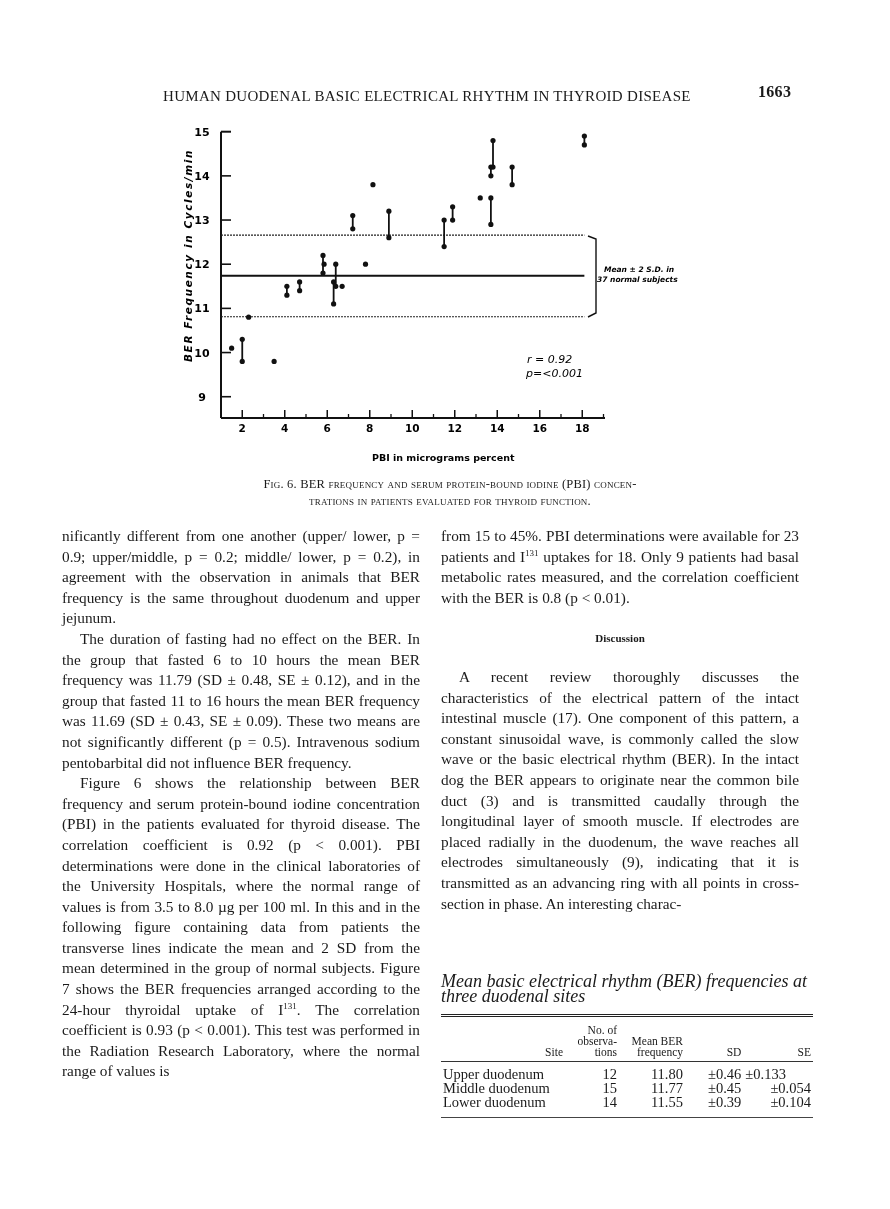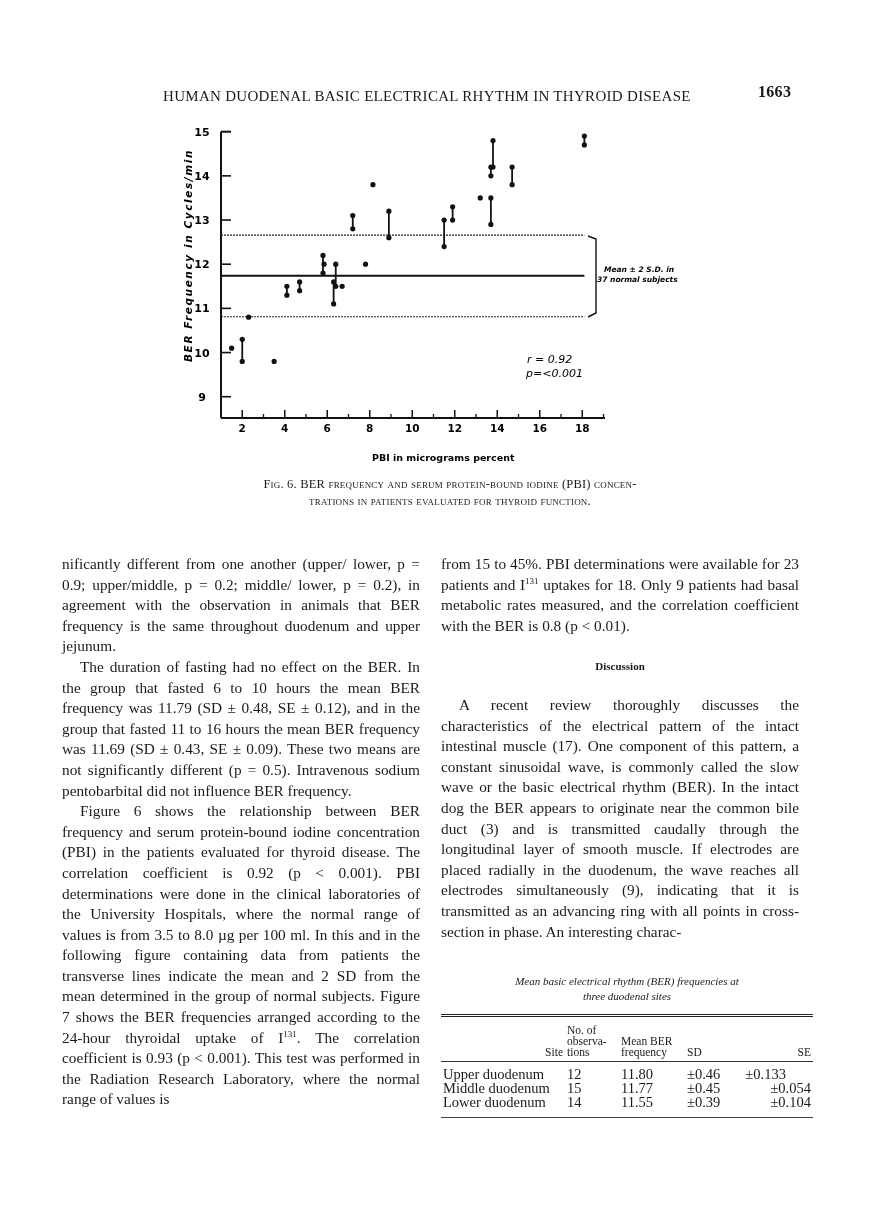--- a/index.html
+++ b/index.html
@@ -5,35 +5,35 @@
   html, body { margin: 0; padding: 0; background: #ffffff; }
   body { width: 890px; height: 1209px; position: relative; overflow: hidden; color: #1a1a1a;
          font-family: "Liberation Serif", "DejaVu Serif", serif; }
   .running-head { position: absolute; top: 84px; left: 163px; width: 640px; font-size: 15px; letter-spacing: 0.3px; }
   .running-head .title { position: absolute; left: 0; top: 4px; }
   .running-head .page-num { position: absolute; left: 595px; top: -1px; font-size: 16px; font-weight: bold; }
   #fig { position: absolute; left: 0; top: 0; }
   .fig-caption { position: absolute; top: 476px; left: 170px; width: 560px; font-size: 12.5px; line-height: 17px; text-align: center; letter-spacing: 0.2px; }
   .fig-caption .cap1 { display: block; }
   .sc { font-variant: small-caps; }
-  .col { position: absolute; font-size: 15.3px; line-height: 20.6px; text-align: justify; margin-top: 28px; }
+  .col { position: absolute; font-size: 15.3px; line-height: 20.6px; text-align: justify; }
   .col p { margin: 0; }
   .col p.indent { text-indent: 18px; }
   .col-left { left: 62px; top: 526px; width: 358px; }
   .col-right { left: 441px; top: 526px; width: 358px; }
   .section-head { text-align: center; font-weight: bold; margin: 20px 0 18px 0; font-size: 11px; }
   .table-block { position: absolute; left: 441px; top: 968px; width: 372px; }
   .table-label { text-align: center; font-size: 11.5px; letter-spacing: 0.8px; }
-  .table-title { text-align: center; font-style: italic; font-size: 11px; line-height: 15px; margin-top: 6px; }
+  .table-title { font-style: italic; font-size: 18px; line-height: 15px; margin-top: 6px; }
   table { border-collapse: collapse; width: 372px; margin-top: 10px; border-top: 3px double #222; border-bottom: 1px solid #444; font-size: 14.5px; }
   thead th { font-weight: normal; font-size: 11.5px; line-height: 11px; vertical-align: bottom; padding: 8px 2px 3px 2px; border-bottom: 1px solid #333; }
   tbody td { padding: 0 2px; line-height: 14px; }
   tbody tr:first-child td { padding-top: 5px; }
   tbody tr:last-child td { padding-bottom: 8px; }
-  td.num, th.num { text-align: left; }
+  td.num, th.num { text-align: right; }
   th.site { text-align: right; width: 120px; font-family: Liberation Serif, serif; }
   td.site { text-align: left; }
   sup { font-size: 9px; line-height: 0; }
   .chart-text { font-family: "DejaVu Sans", "Liberation Sans", sans-serif; }
 </style>
 </head>
 <body>
 
 <div class="running-head">
   <span class="title">HUMAN DUODENAL BASIC ELECTRICAL RHYTHM IN THYROID DISEASE</span>

